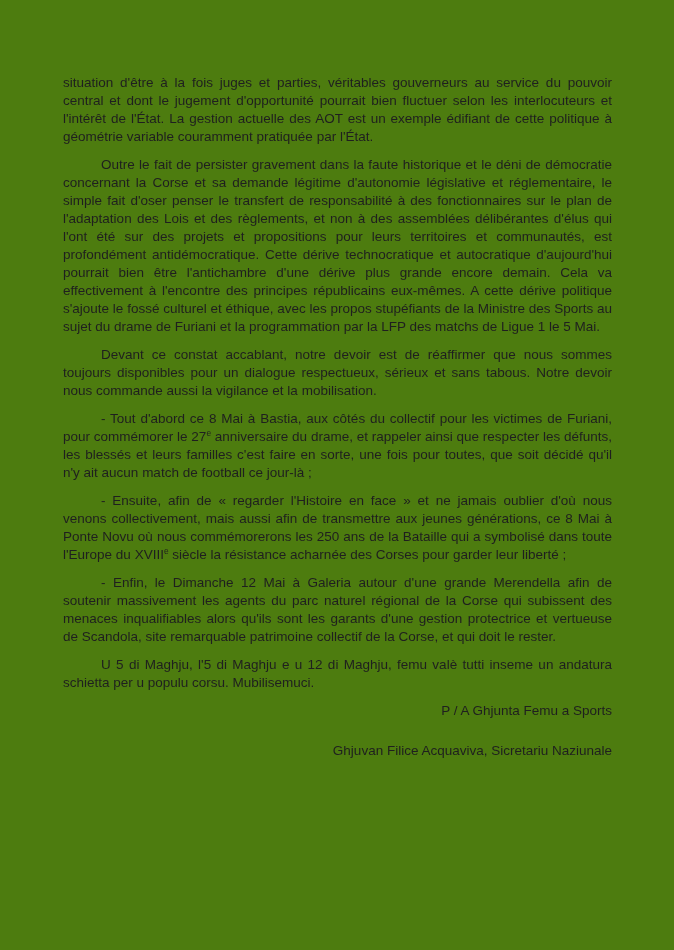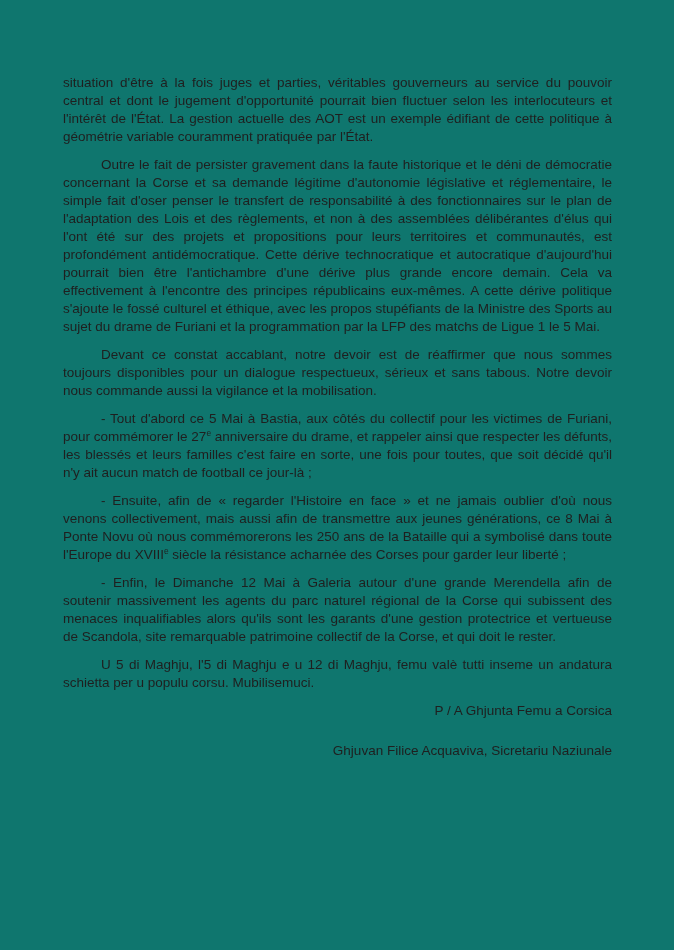--- a/index.html
+++ b/index.html
@@ -4,21 +4,21 @@
 <style>
   html, body {
     margin: 0;
     padding: 0;
     background: #ffffff;
   }
   .page {
     position: relative;
     width: 674px;
     height: 950px;
-    background: #0f766e;
+    background: #4d7c0f;
     overflow: hidden;
     font-family: "Liberation Sans", "DejaVu Sans", sans-serif;
   }
   .doc {
     position: absolute;
     top: 74px;
     left: 63px;
     width: 549px;
     color: #1f1f1f;
     font-size: 13.5px;
@@ -55,27 +55,27 @@
 <div class="page">
   <div class="doc">
 
     <p class="para no-indent">situation d'être à la fois juges et parties, véritables gouverneurs au service du pouvoir central et dont le jugement d'opportunité pourrait bien fluctuer selon les interlocuteurs et l'intérêt de l'État. La gestion actuelle des AOT est un exemple édifiant de cette politique à géométrie variable couramment pratiquée par l'État.</p>
 
     <p class="para">Outre le fait de persister gravement dans la faute historique et le déni de démocratie concernant la Corse et sa demande légitime d'autonomie législative et réglementaire, le simple fait d'oser penser le transfert de responsabilité à des fonctionnaires sur le plan de l'adaptation des Lois et des règlements, et non à des assemblées délibérantes d'élus qui l'ont été sur des projets et propositions pour leurs territoires et communautés, est profondément antidémocratique. Cette dérive technocratique et autocratique d'aujourd'hui pourrait bien être l'antichambre d'une dérive plus grande encore demain. Cela va effectivement à l'encontre des principes républicains eux-mêmes. A cette dérive politique s'ajoute le fossé culturel et éthique, avec les propos stupéfiants de la Ministre des Sports au sujet du drame de Furiani et la programmation par la LFP des matchs de Ligue 1 le 5 Mai.</p>
 
     <p class="para bold">Devant ce constat accablant, notre devoir est de réaffirmer que nous sommes toujours disponibles pour un dialogue respectueux, sérieux et sans tabous. Notre devoir nous commande aussi la vigilance et la mobilisation.</p>
 
 
-    <p class="para"><span>- Tout d'abord ce 5 Mai à Bastia, aux côtés du collectif pour les victimes de Furiani, pour commémorer le 27</span><sup class="ordinal">e</sup><span> anniversaire du drame, et rappeler ainsi que respecter les défunts, les blessés et leurs familles c'est faire en sorte, une fois pour toutes, que soit décidé qu'il n'y ait aucun match de football ce jour-là ;</span></p>
+    <p class="para"><span>- Tout d'abord ce 8 Mai à Bastia, aux côtés du collectif pour les victimes de Furiani, pour commémorer le 27</span><sup class="ordinal">e</sup><span> anniversaire du drame, et rappeler ainsi que respecter les défunts, les blessés et leurs familles c'est faire en sorte, une fois pour toutes, que soit décidé qu'il n'y ait aucun match de football ce jour-là ;</span></p>
 
     <p class="para"><span>- Ensuite, afin de « regarder l'Histoire en face » et ne jamais oublier d'où nous venons collectivement, mais aussi afin de transmettre aux jeunes générations, ce 8 Mai à Ponte Novu où nous commémorerons les 250 ans de la Bataille qui a symbolisé dans toute l'Europe du XVIII</span><sup class="ordinal">e</sup><span> siècle la résistance acharnée des Corses pour garder leur liberté ;</span></p>
 
     <p class="para">- Enfin, le Dimanche 12 Mai à Galeria autour d'une grande Merendella afin de soutenir massivement les agents du parc naturel régional de la Corse qui subissent des menaces inqualifiables alors qu'ils sont les garants d'une gestion protectrice et vertueuse de Scandola, site remarquable patrimoine collectif de la Corse, et qui doit le rester.</p>
 
     <p class="para">U 5 di Maghju, l'5 di Maghju e u 12 di Maghju, femu valè tutti inseme un andatura schietta per u populu corsu. Mubilisemuci.</p>
 
     <div class="signatures">
-      <p class="sig">P / A Ghjunta Femu a Corsica</p>
+      <p class="sig">P / A Ghjunta Femu a Sports</p>
       <p class="sig">Ghjuvan Filice Acquaviva, Sicretariu Naziunale</p>
     </div>
 
   </div>
 </div>
 
 </body></html>

